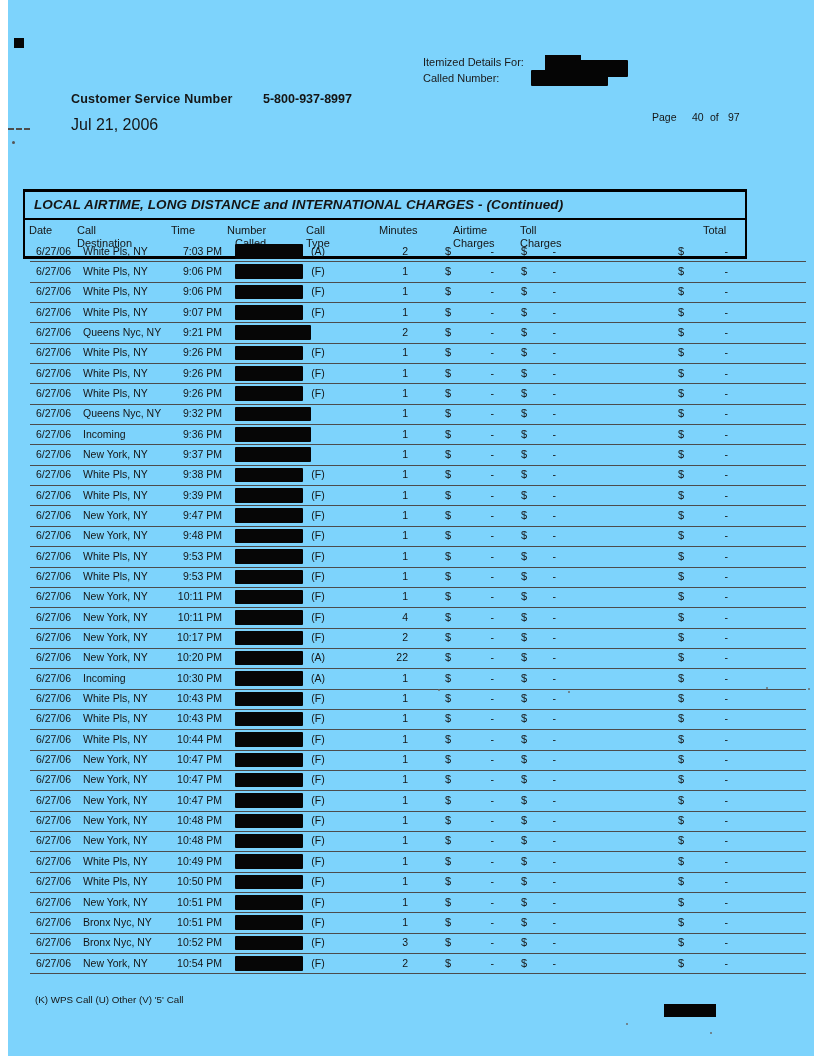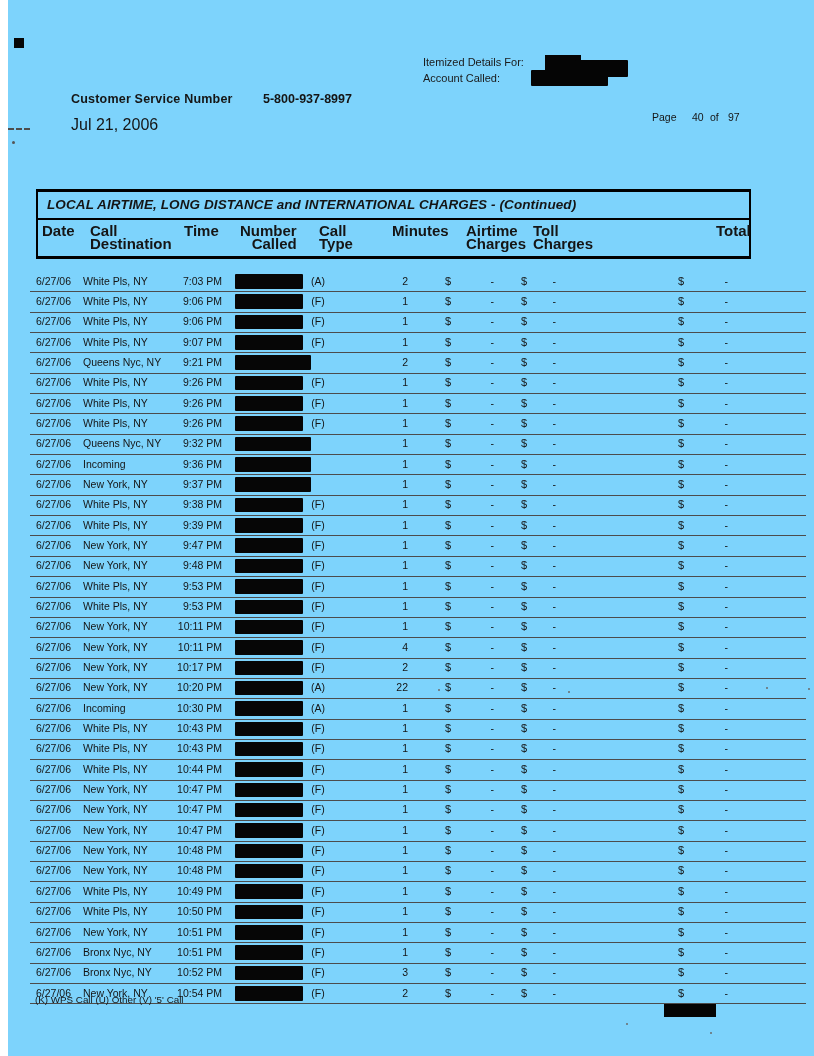--- a/index.html
+++ b/index.html
@@ -21,32 +21,32 @@
   .page-num span{margin-right:0;}
   .pn-page{position:absolute;left:0;}
   .pn-cur{position:absolute;left:40px;}
   .pn-of{position:absolute;left:58px;}
   .pn-tot{position:absolute;left:76px;}
   .corner-square{position:absolute;left:6px;top:38px;width:10px;height:10px;background:#070707;}
   .margin-dash{position:absolute;left:0;top:128px;width:22px;border-top:2px dashed #4d4d4d;}
   .margin-dot{position:absolute;left:4px;top:141px;width:3px;height:3px;background:#555;border-radius:50%;}
 
   
-  .thead-box{position:absolute;left:28px;top:189px;width:711px;height:64px;
-             border:2px solid #000;border-top-width:3px;border-bottom-width:3px;}
+  .thead-box{position:absolute;left:15px;top:189px;width:711px;height:64px;
+             border:2px solid #000;border-top-width:3px;border-bottom-width:3px;padding-left:9px;}
   .title-row{position:absolute;left:0;top:0;width:100%;height:26px;border-bottom:2px solid #000;}
   .table-title{position:absolute;left:9px;top:5px;font-size:13.5px;font-weight:bold;font-style:italic;
                letter-spacing:.1px;white-space:nowrap;}
-  .hcell{position:absolute;top:32px;font-size:15px;font-weight:bold;line-height:13px;white-space:pre;}
+  .hcell{position:absolute;top:32px;font-size:11px;font-weight:normal;line-height:13px;white-space:pre;}
   .h0{left:4px;}  .h1{left:52px;} .h2{left:146px;} .h3{left:202px;} .h4{left:281px;}
   .h5{left:354px;} .h6{left:428px;} .h7{left:495px;} .h8{left:678px;}
   .hcell .l2{display:block;text-align:right;}
 
   
-  .rows{position:absolute;left:22px;top:272px;width:776px;}
+  .rows{position:absolute;left:22px;top:242px;width:776px;}
   .row{position:relative;height:19.35px;border-bottom:1px solid #4c4c4c;font-size:10.5px;}
   .cell{position:absolute;top:2.5px;white-space:nowrap;}
   .c-date{left:6px;}
   .c-dest{left:53px;}
   .c-time{left:130px;width:62px;text-align:right;}
   .c-num{position:absolute;left:205px;top:2px;width:68px;height:14.5px;background:#060606;border-radius:1px;}
   .c-num.wide{width:76px;}
   .c-type{left:272px;width:32px;text-align:center;}
   .c-min{left:340px;width:38px;text-align:right;}
   .c-dlr{font-size:11px;}
@@ -67,21 +67,21 @@
 
 <div class="page">
 
   <div class="corner-square"></div>
   <div class="margin-dash"></div>
   <div class="margin-dot"></div>
 
   <div class="hdr-label itemized">Itemized Details For:</div>
   <div class="redact r-name-a"></div>
   <div class="redact r-name-b"></div>
-  <div class="hdr-label account">Account Called:</div>
+  <div class="hdr-label account">Called Number:</div>
   <div class="redact r-acct"></div>
 
   <div class="csn-label">Customer Service Number</div>
   <div class="csn-number">5-800-937-8997</div>
   <div class="bill-date">Jul 21, 2006</div>
 
   <div class="page-num">
     <span class="pn-page">Page</span>
     <span class="pn-cur">40</span>
     <span class="pn-of">of</span>

